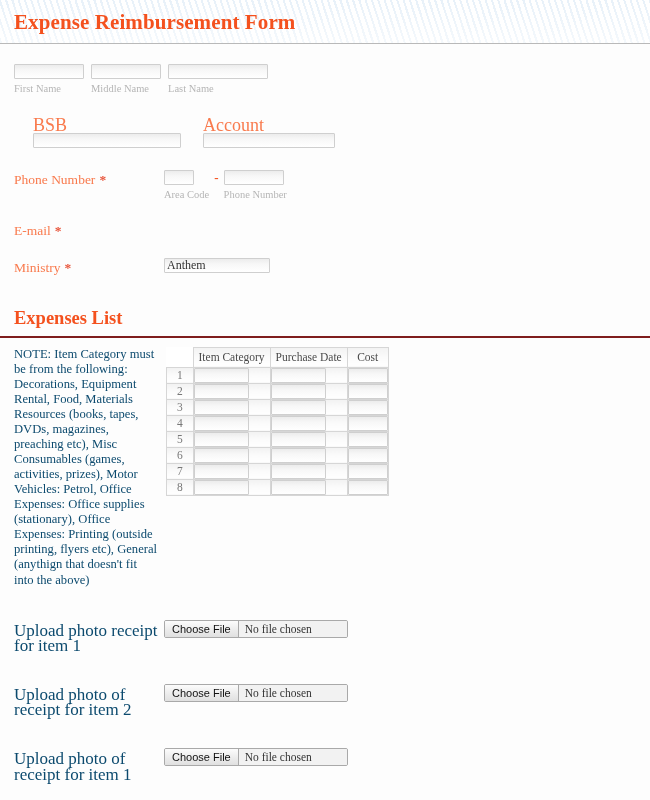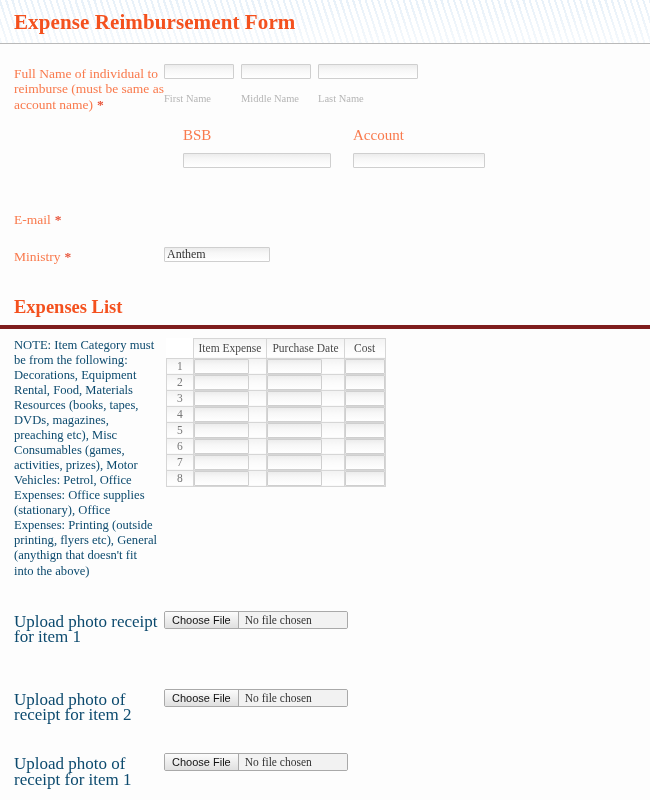--- a/index.html
+++ b/index.html
@@ -91,40 +91,39 @@
     color: #333;
     padding: 0 2px;
     outline: none;
     display: block;
     border-radius: 1px;
   }
   .sublabel {
     color: #b6b6b6;
     font-size: 10.5px;
     line-height: 12px;
-    margin-top: 14px;
+    margin-top: 4px;
     white-space: nowrap;
     font-family: "Liberation Serif", serif;
   }
 
   
   .name-group { display: flex; }
   .name-cell { margin-right: 7px; }
   .w-first  { width: 70px; }
   .w-middle { width: 70px; }
   .w-last   { width: 100px; }
 
   
   .bank-group { display: flex; padding-left: 19px; }
   .bank-cell { margin-right: 22px; }
   .bank-head {
     color: #f97a4d;
-    font-size: 15px;
+    font-size: 18px;
     line-height: 16px;
-    margin-bottom: 10px;
   }
   .w-bsb     { width: 148px; }
   .w-account { width: 132px; }
 
   
   .phone-group { display: flex; align-items: flex-start; }
   .dash {
     color: #f4511e;
     font-size: 13px;
     line-height: 15px;
@@ -134,21 +133,21 @@
   .w-area  { width: 30px; }
   .w-phone { width: 60px; }
 
   .w-email    { width: 116px; }
   .w-ministry { width: 106px; font-family: Liberation Serif, serif; }
 
   
   .section-header {
     margin-top: 4px;
     padding: 10px 0 7px 14px;
-    border-bottom: 4px solid #7f1d1d;
+    border-bottom: 2px solid #7f1d1d;
   }
   .section-title {
     color: #f4511e;
     font-size: 18.5px;
     font-weight: bold;
     line-height: 22px;
   }
 
   
   .expenses-row {
@@ -266,23 +265,20 @@
 
 <div id="page">
 
   <div class="form-header">
     <div class="form-title">Expense Reimbursement Form</div>
   </div>
 
   <div class="spacer-lg"></div>
 
   <div class="row">
-    <div class="label-col">
-      <span>Full Name of individual to reimburse (must be same as account name)</span><span class="req">*</span>
-    </div>
     <div class="field-col">
       <div class="name-group">
         <div class="name-cell">
           <input class="ti w-first" type="text" value="" style="">
           <div class="sublabel">First Name</div>
         </div>
         <div class="name-cell">
           <input class="ti w-middle" type="text" value="" style="">
           <div class="sublabel">Middle Name</div>
         </div>
@@ -300,20 +296,38 @@
         <div class="bank-cell">
           <div class="bank-head">Account</div>
           <input class="ti w-account" type="text" value="" style="">
         </div>
       </div>
     </div>
   </div>
 
   <div style="height:22px;"></div>
 
+  <div class="row">
+    <div class="label-col">
+      <span>Phone Number</span><span class="req">*</span>
+    </div>
+    <div class="field-col">
+      <div class="phone-group">
+        <div>
+          <input class="ti w-area" type="text" value="" style="">
+          <div class="sublabel">Area Code</div>
+        </div>
+        <div class="dash">-</div>
+        <div>
+          <input class="ti w-phone" type="text" value="" style="">
+          <div class="sublabel">Phone Number</div>
+        </div>
+      </div>
+    </div>
+  </div>
 
   <div style="height:20px;"></div>
 
   <div class="row">
     <div class="label-col">
       <span>E-mail</span><span class="req">*</span>
     </div>
   </div>
 
   <div style="height:20px;"></div>
@@ -333,21 +347,21 @@
     <div class="section-title">Expenses List</div>
   </div>
 
   <div class="expenses-row">
     <div class="note-col">NOTE: Item Category must be from the following: Decorations, Equipment Rental, Food, Materials Resources (books, tapes, DVDs, magazines, preaching etc), Misc Consumables (games, activities, prizes), Motor Vehicles: Petrol, Office Expenses: Office supplies (stationary), Office Expenses: Printing (outside printing, flyers etc), General (anythign that doesn't fit into the above)</div>
     <div>
       <table class="expenses">
         <thead>
           <tr>
             <th class="corner"></th>
-            <th>Item Expense</th>
+            <th>Item Category</th>
             <th>Purchase Date</th>
             <th>Cost</th>
           </tr>
         </thead>
         <tbody>
           <tr>
             <td class="rownum">1</td>
             <td class="cell">
                 <input class="ti c-item" type="text" value="" style="">
               </td>
@@ -448,21 +462,21 @@
   </div>
 
   <div class="upload-row" style="margin-top:32px;">
     <div class="upload-label">Upload photo receipt for item 1</div>
     <div class="file-input">
       <div class="file-btn">Choose File</div>
       <div class="file-status">No file chosen</div>
     </div>
   </div>
 
-  <div class="upload-row" style="margin-top:45px;">
+  <div class="upload-row" style="margin-top:31px;">
     <div class="upload-label">Upload photo of receipt for item 2</div>
     <div class="file-input">
       <div class="file-btn">Choose File</div>
       <div class="file-status">No file chosen</div>
     </div>
   </div>
 
   <div class="upload-row" style="margin-top:31px;">
     <div class="upload-label">Upload photo of receipt for item 1</div>
     <div class="file-input">

